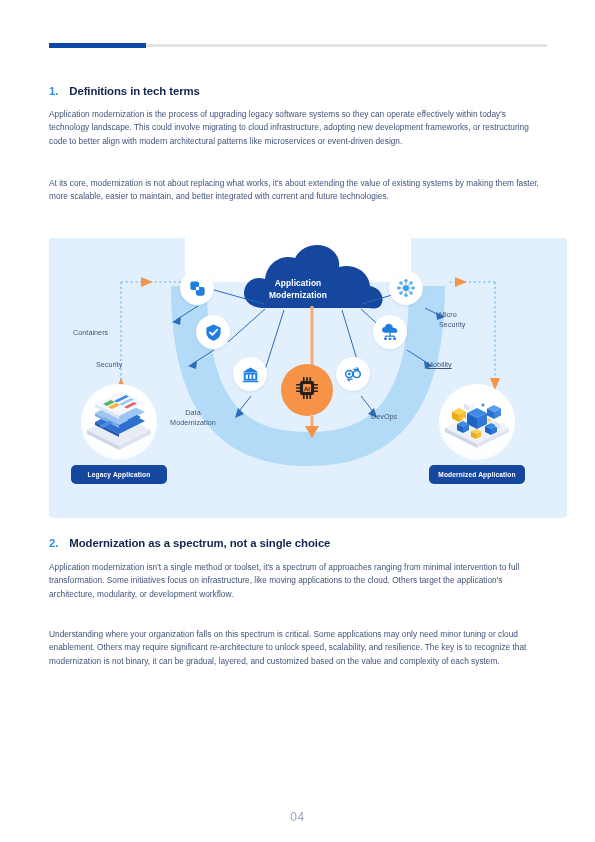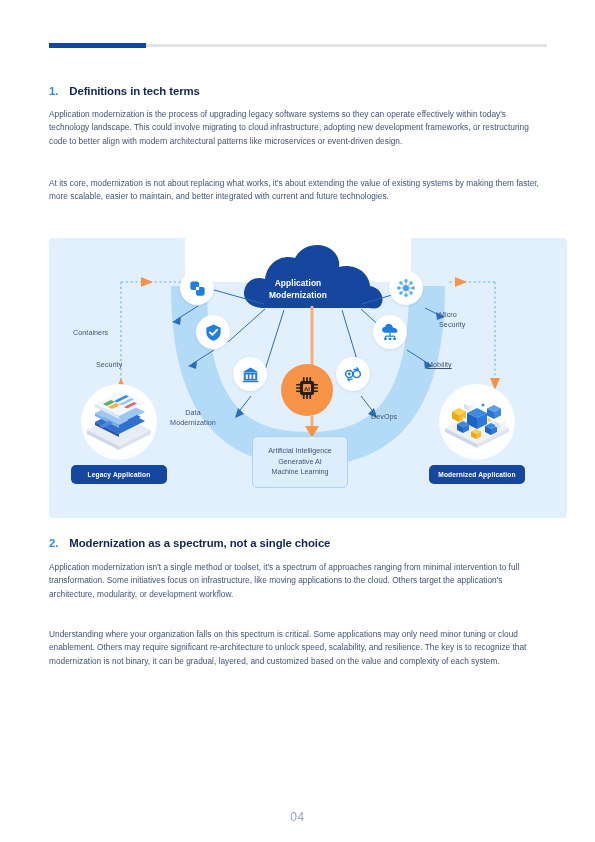--- a/index.html
+++ b/index.html
@@ -423,25 +423,20 @@
       <div>Data</div>
       <div>Modernization</div>
     </div>
     <div class="arc-label" style="left:322px; top:174px;">DevOps</div>
     <div class="arc-label" style="left:378px; top:122px;text-decoration:underline;">Mobility</div>
     <div class="arc-label" style="left:390px; top:72px;">
       <div>Micro</div>
       <div>Security</div>
     </div>
 
-    <div class="ai-box">
-      <div>Artificial Intelligence</div>
-      <div>Generative AI</div>
-      <div>Machine Learning</div>
-    </div>
 
     <div class="endcard" id="endcard-legacy">
       <div class="disc"></div>
       <svg class="iso" viewBox="0 0 76 76">
 
         <polygon points="38,62 70,46 38,30 6,46" fill="#e7ecf5"></polygon>
         <polygon points="6,46 38,62 38,66 6,50" fill="#cdd6e6"></polygon>
         <polygon points="70,46 38,62 38,66 70,50" fill="#dbe2ee"></polygon>
 
         <polygon points="38,50 64,37 40,25 14,38" fill="#2f6fd0"></polygon>

